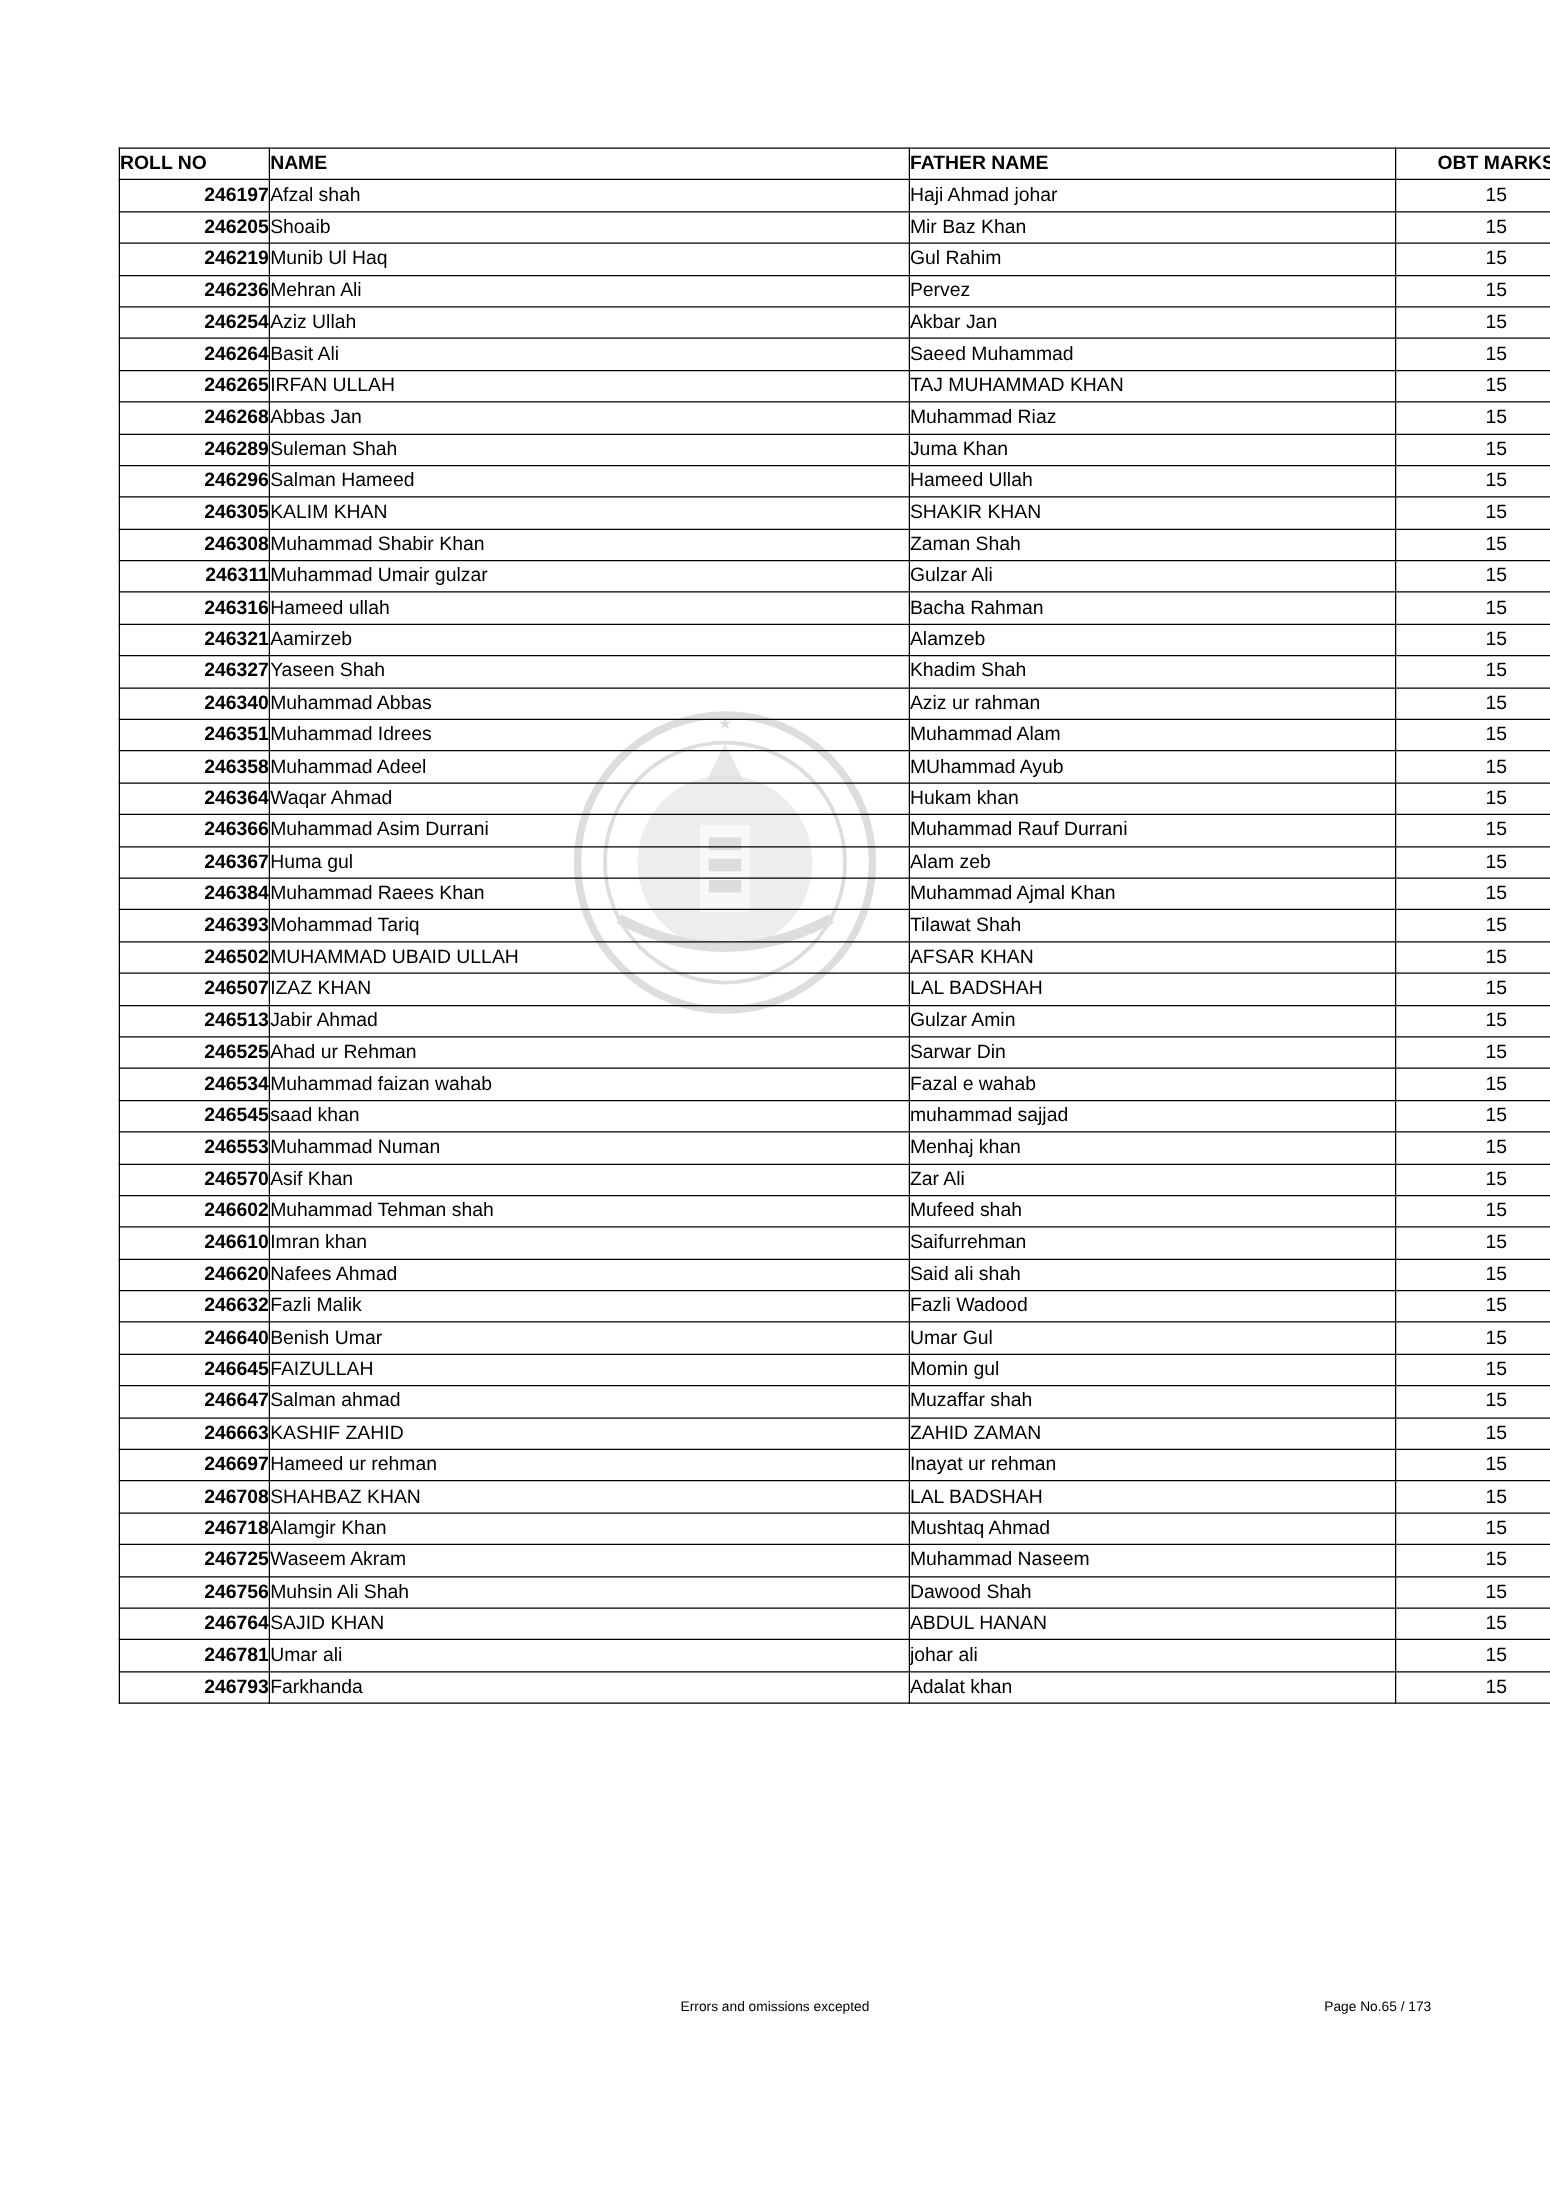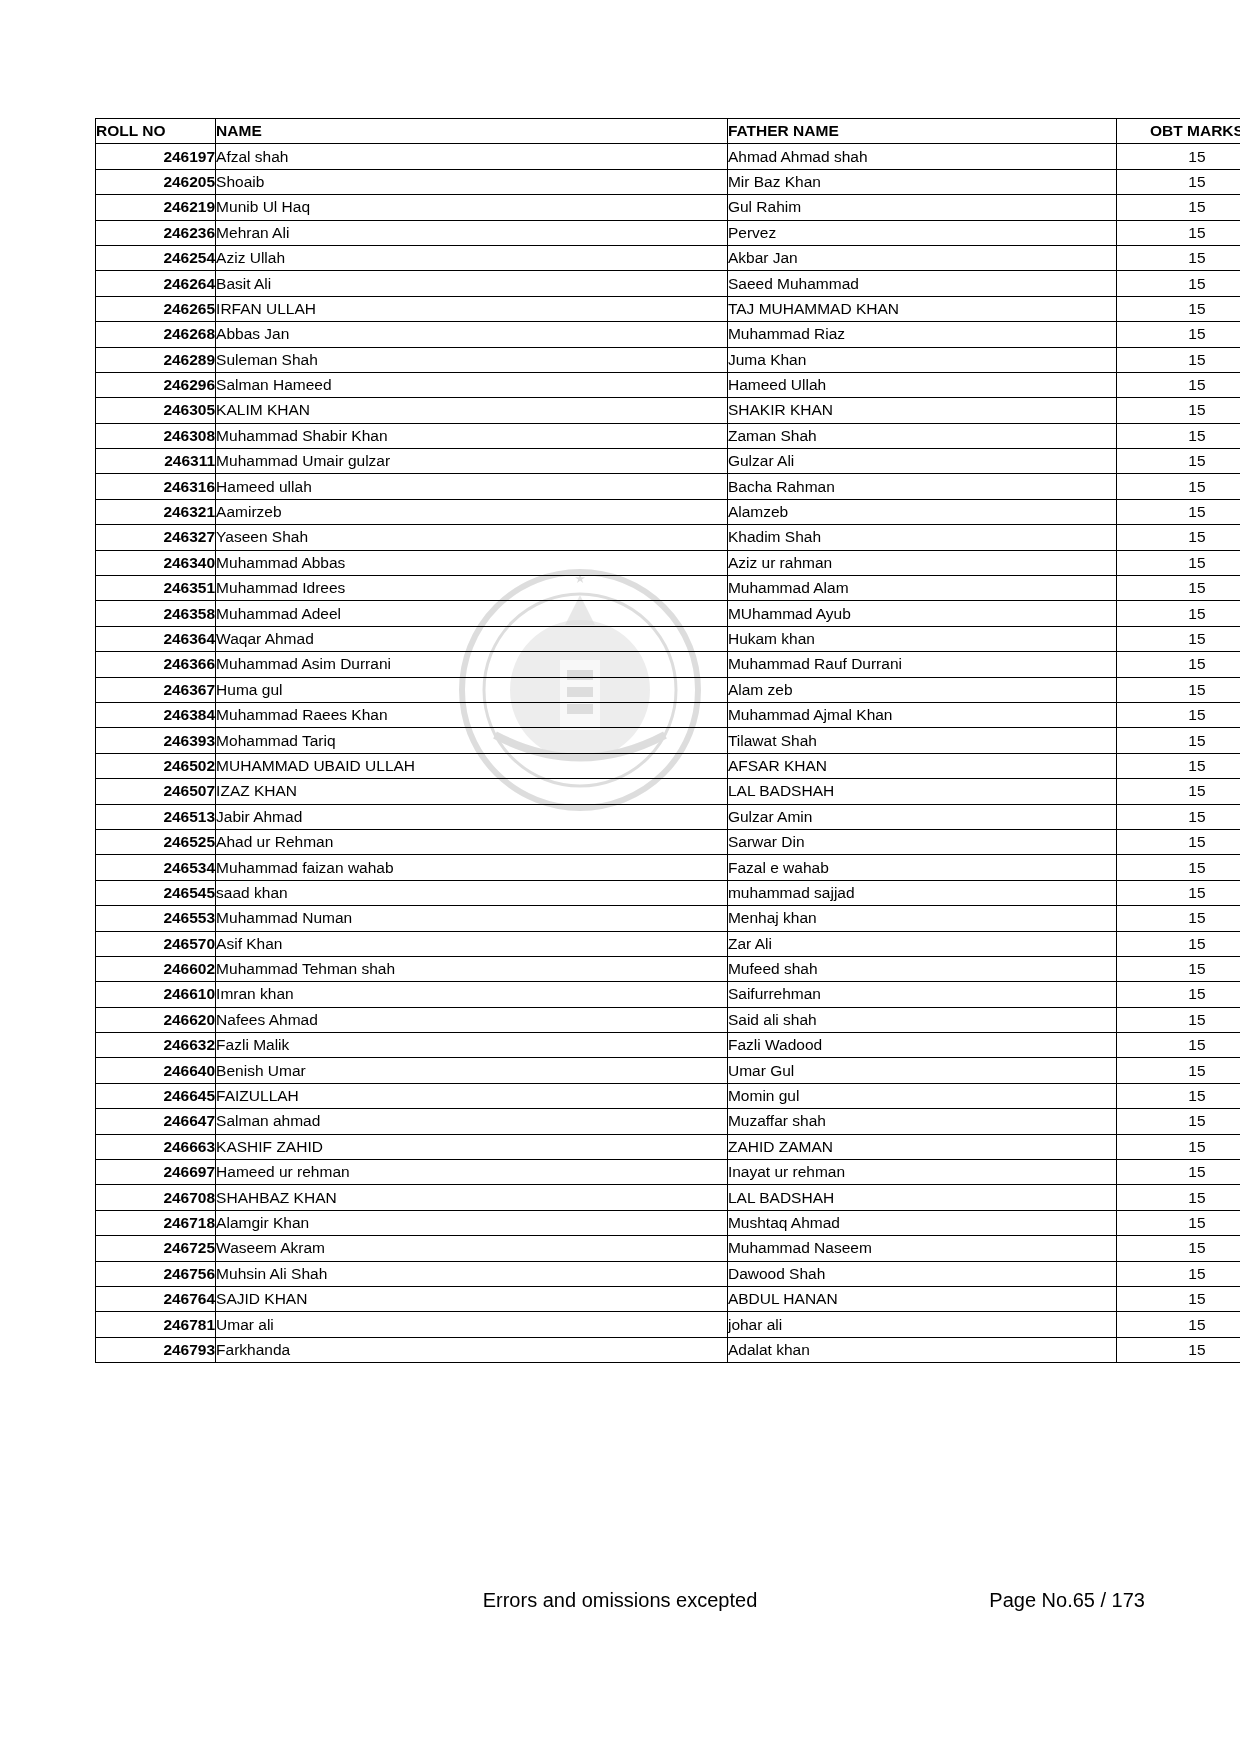--- a/index.html
+++ b/index.html
@@ -83,21 +83,21 @@
   }
 
   .footer {
     position: absolute;
     left: 95px;
     right: 95px;
     bottom: 142px;
     display: flex;
     justify-content: space-between;
     align-items: baseline;
-    font-size: 20px;
+    font-size: 11px;
     z-index: 2;
   }
   .footer .center-note {
     position: absolute;
     left: 0;
     right: 0;
     text-align: center;
   }
   .footer .page-no {
     margin-left: auto;
@@ -137,21 +137,21 @@
         <th class="h-roll">ROLL NO</th>
         <th class="h-name">NAME</th>
         <th class="h-father">FATHER NAME</th>
         <th class="h-marks">OBT MARKS</th>
       </tr>
     </thead>
     <tbody id="marks-body">
         <tr>
           <td class="roll">246197</td>
           <td class="name">Afzal shah</td>
-          <td class="father">Ahmad Ahmad shah</td>
+          <td class="father">Haji Ahmad johar</td>
           <td class="marks">15</td>
         </tr>
         <tr>
           <td class="roll">246205</td>
           <td class="name">Shoaib</td>
           <td class="father">Mir Baz Khan</td>
           <td class="marks">15</td>
         </tr>
         <tr>
           <td class="roll">246219</td>

